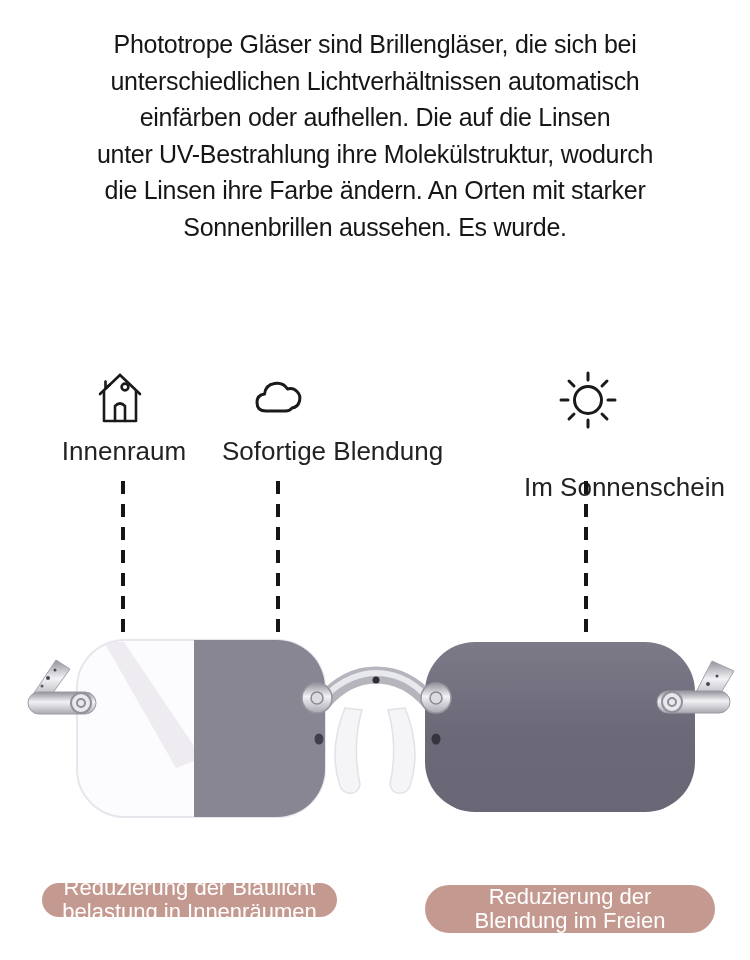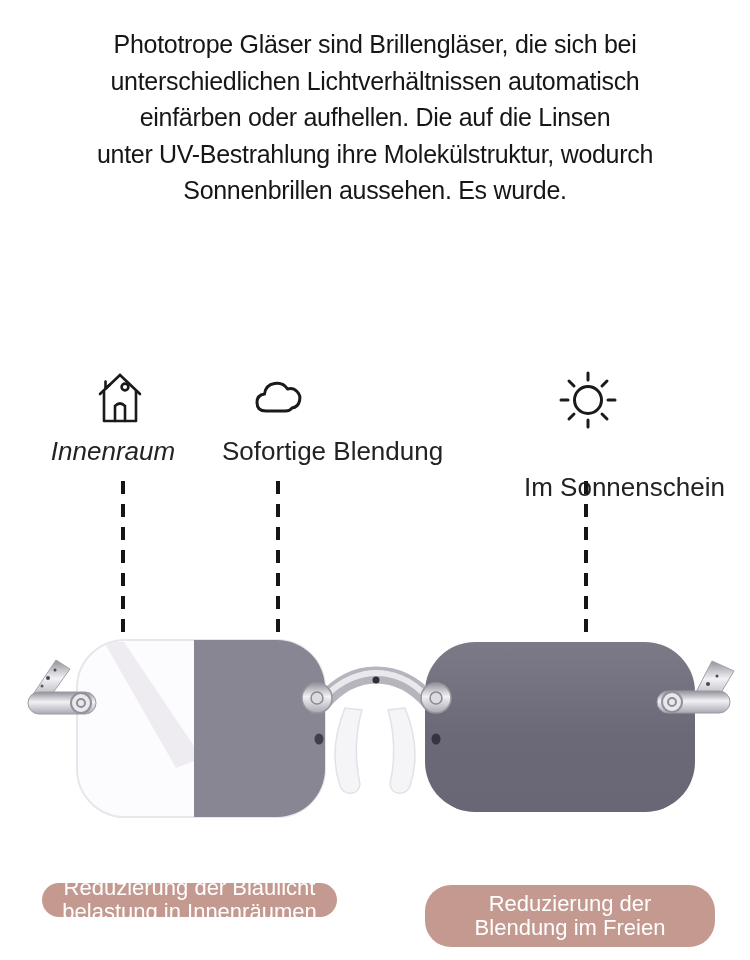--- a/index.html
+++ b/index.html
@@ -15,54 +15,55 @@
     white-space:nowrap;font-size:25px;line-height:36.5px;
     letter-spacing:-0.3px;color:#161616;font-weight:400;
   }
   
   .feature-icon{position:absolute;}
   .feature-icon svg{display:block;}
   .feature-label{
     position:absolute;top:436px;text-align:center;
     font-size:26px;color:#222;white-space:nowrap;
   }
-  .label-innenraum{left:33px;width:160px;font-style:italic;}
+  .label-innenraum{left:44px;width:160px;}
   .label-reaktion{left:222px;width:200px;}
   .label-sonne{left:524px;width:200px;margin-top:36px;}
   
   .connector{
     position:absolute;top:481px;height:152px;width:4px;
     background:repeating-linear-gradient(to bottom,#151515 0 13px,transparent 13px 23px);
   }
   .connector-1{left:121px;}
   .connector-2{left:276px;}
   .connector-3{left:584px;}
   
   .glasses{position:absolute;left:0;top:600px;width:750px;height:280px;}
   
   .badge{
     position:absolute;border-radius:26px;background:#c49a90;
     color:#ffffff;display:flex;flex-direction:column;
     align-items:center;justify-content:center;
     font-size:22px;line-height:24.5px;text-align:center;
   }
   .badge-indoor{left:42px;top:883px;width:295px;height:34px;}
-  .badge-outdoor{left:425px;top:885px;width:290px;height:62px;}
+  .badge-outdoor{left:425px;top:885px;width:290px;height:48px;}
   .badge-line{white-space:nowrap;}
 </style>
 </head>
 <body>
 
 <div class="canvas">
 
   <section class="intro">
     <div class="intro-line">Phototrope Gläser sind Brillengläser, die sich bei</div>
     <div class="intro-line">unterschiedlichen Lichtverhältnissen automatisch</div>
     <div class="intro-line">einfärben oder aufhellen. Die auf die Linsen</div>
     <div class="intro-line">unter UV-Bestrahlung ihre Molekülstruktur, wodurch</div>
+    <div class="intro-line">die Linsen ihre Farbe ändern. An Orten mit starker</div>
     <div class="intro-line">Sonnenbrillen aussehen. Es wurde.</div>
   </section>
 
   <span class="feature-icon" style="left:97px;top:372px;">
     <svg width="46" height="52" viewBox="0 0 46 52">
       <g fill="none" stroke="#1a1a1a" stroke-width="2.6" stroke-linejoin="round" stroke-linecap="round">
         <path d="M23 3 L43 22"></path>
         <path d="M23 3 L3 22"></path>
         <path d="M8.5 9.5 L8.5 16.5 L12.5 13"></path>
         <path d="M7 19 L7 49 L39 49 L39 19"></path>

